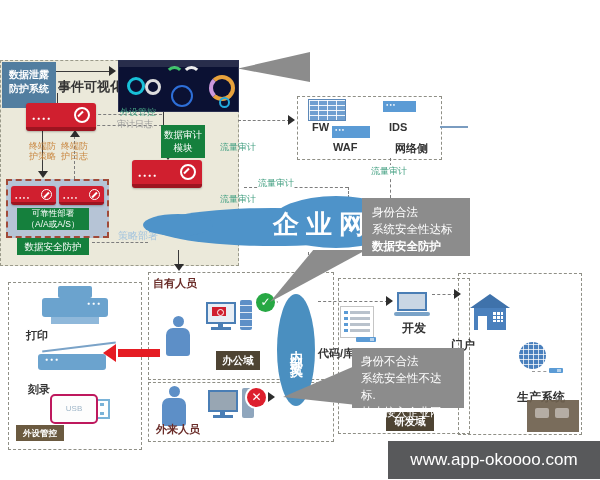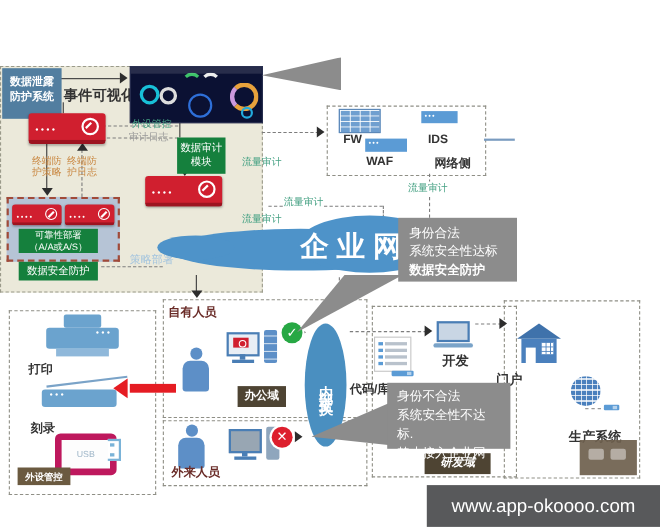--- a/index.html
+++ b/index.html
@@ -79,21 +79,21 @@
   .printer{position:absolute;width:66px;height:40px;z-index:3;}
   .printer .ptray{position:absolute;left:16px;top:0;width:34px;height:12px;background:#6ba3ce;border-radius:2px;}
   .printer .pbody{position:absolute;left:0;top:12px;width:66px;height:19px;background:#6ba3ce;border-radius:3px;}
   .printer .pbody::after{content:"●●●";position:absolute;right:6px;top:2px;color:#fff;font-size:5px;letter-spacing:2px;}
   .printer .pout{position:absolute;left:9px;top:31px;width:48px;height:7px;background:#8fb8da;}
   .burner{position:absolute;width:78px;height:30px;z-index:3;}
   .burner .blid{position:absolute;left:4px;top:4px;width:74px;height:2px;background:#7aa3c8;transform:rotate(-7deg);}
   .burner .bbody{position:absolute;left:0;top:12px;width:68px;height:16px;background:#6ba3ce;border-radius:3px;}
   .burner .bbody::before{content:"●●●";position:absolute;left:7px;top:2px;color:#fff;font-size:5px;letter-spacing:2px;}
   .usb{position:absolute;width:62px;height:30px;z-index:3;}
-  .usb .ub{position:absolute;left:0;top:0;width:44px;height:26px;border:6px solid #be185d;border-radius:5px;
+  .usb .ub{position:absolute;left:0;top:0;width:44px;height:26px;border:2px solid #be185d;border-radius:5px;
     color:#9fb6c8;font-size:8px;text-align:center;line-height:26px;background:#fdfdfd;}
   .usb .plug{position:absolute;left:48px;top:5px;width:10px;height:16px;border:2px solid #7ab3d8;border-left:none;background:#fff;}
   .usb .plug::before{content:"";position:absolute;left:2px;top:2px;width:4px;height:3px;background:#7ab3d8;}
   .usb .plug::after{content:"";position:absolute;left:2px;bottom:2px;width:4px;height:3px;background:#7ab3d8;}
   .fwbrick{position:absolute;width:36px;height:20px;background:#6f9fd0;border:1px solid #5c88b8;z-index:3;
     background-image:linear-gradient(rgba(255,255,255,.9) 1px,transparent 1px),linear-gradient(90deg,rgba(255,255,255,.9) 1px,transparent 1px);
     background-size:9px 5px;}
   .devchip{position:absolute;background:#5b9bd5;z-index:3;}
   .devchip::before{content:"●●●";position:absolute;left:3px;top:1px;color:#fff;font-size:4px;letter-spacing:1px;}
   .dash{position:absolute;left:118px;top:60px;width:119px;height:50px;background:#0b1133;border:1px solid #2a3050;z-index:3;overflow:hidden;}
@@ -299,21 +299,21 @@
   </div>
   <div class="abs dk" style="left:402px;top:320px;font-size:12px;">开发</div>
   <div class="doclist" style="left:340px;top:306px;">
     <div class="drow"></div>
     <div class="drow"></div>
     <div class="drow"></div>
     <div class="drow"></div>
   </div>
   <div class="chipblue" style="left:356px;top:337px;width:20px;height:5px;"></div>
   <div class="abs dk" style="left:318px;top:346px;font-size:11px;z-index:3;">代码/库</div>
-  <div class="abs brown" style="left:386px;top:412px;width:60px;height:19px;font-size:10.5px;line-height:19px;font-style:italic;">研发域</div>
+  <div class="abs brown" style="left:386px;top:412px;width:48px;height:19px;font-size:10.5px;line-height:19px;">研发域</div>
   <div class="abs dh" style="left:432px;top:294px;width:24px;"></div>
   <div class="abs tri r" style="left:454px;top:289px;"></div>
 
   <div class="abs ptr" style="left:283px;top:365px;width:74px;height:40px;clip-path:polygon(0 80%,100% 0,100% 100%);"></div>
   <div class="abs callout" style="left:352px;top:348px;width:112px;height:60px;padding:5px 9px;font-size:11.5px;line-height:17px;box-sizing:border-box;z-index:8;">
     <div>身份不合法</div>
     <div>系统安全性不达标.</div>
     <div>禁止接入企业网</div>
   </div>
 

